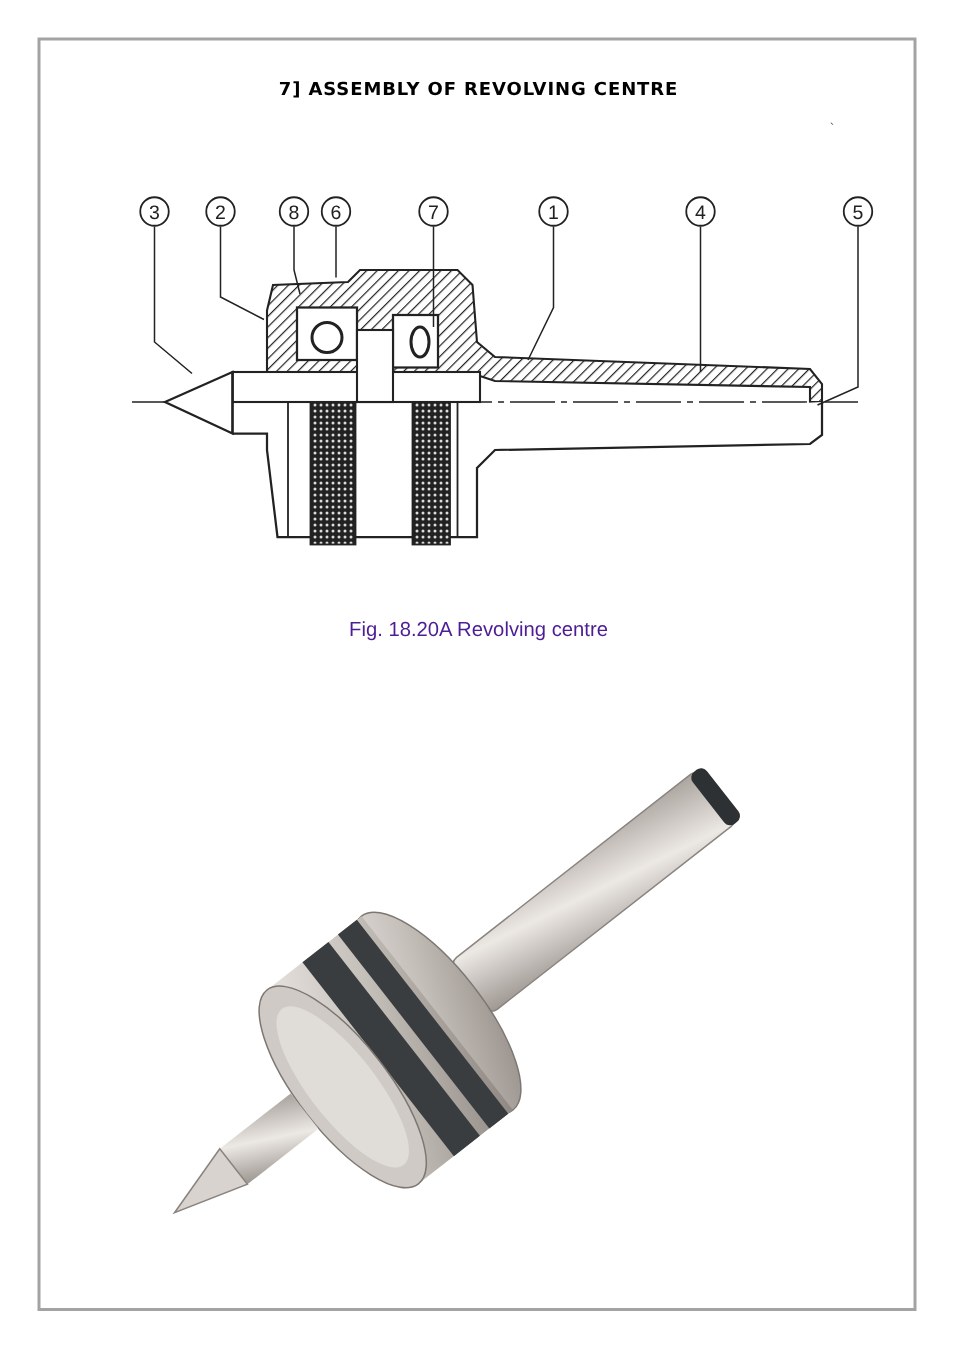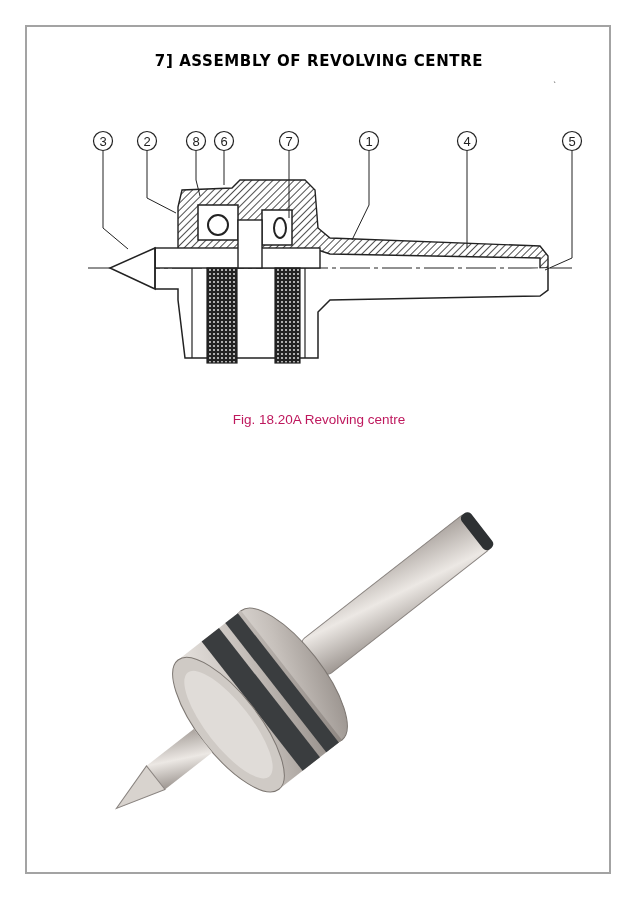--- a/index.html
+++ b/index.html
@@ -1,21 +1,21 @@
 <!DOCTYPE html>
 <html><head>
 <meta charset="utf-8">
 <style>
   html, body { margin: 0; padding: 0; background: #ffffff; }
   body { width: 638px; height: 903px; position: relative; overflow: hidden; font-family: "DejaVu Sans", sans-serif; }
   .page-frame { position: absolute; left: 25px; top: 25px; width: 586px; height: 849px; border: 2px solid #a3a3a3; box-sizing: border-box; background: #fff; }
-  .title { position: absolute; left: 0; top: 52px; width: 100%; text-align: center; font-family: "DejaVu Sans", sans-serif; font-weight: bold; font-size: 15px; letter-spacing: 0.6px; color: #000; margin: 0; }
+  .title { position: absolute; left: 0; top: 52px; width: 100%; text-align: center; font-family: "DejaVu Sans", sans-serif; font-weight: bold; font-size: 12px; letter-spacing: 0.6px; color: #000; margin: 0; }
   .stray-mark { position: absolute; left: 553px; top: 74px; font-size: 8px; color: #444; }
   .drawing { position: absolute; left: 80px; top: 120px; width: 520px; height: 260px; }
-  .caption { position: absolute; left: 0; top: 412px; width: 100%; text-align: center; font-family: "Liberation Sans", sans-serif; font-size: 13.5px; color: #be185d; }
+  .caption { position: absolute; left: 0; top: 412px; width: 100%; text-align: center; font-family: "Liberation Sans", sans-serif; font-size: 13.5px; color: #4c1d95; }
   .photo { position: absolute; left: 100px; top: 470px; width: 450px; height: 360px; }
 </style>
 </head>
 <body>
 
 <div class="page-frame"></div>
 
 <h1 class="title">7] ASSEMBLY OF REVOLVING CENTRE</h1>
 <span class="stray-mark">ˎ</span>
 

